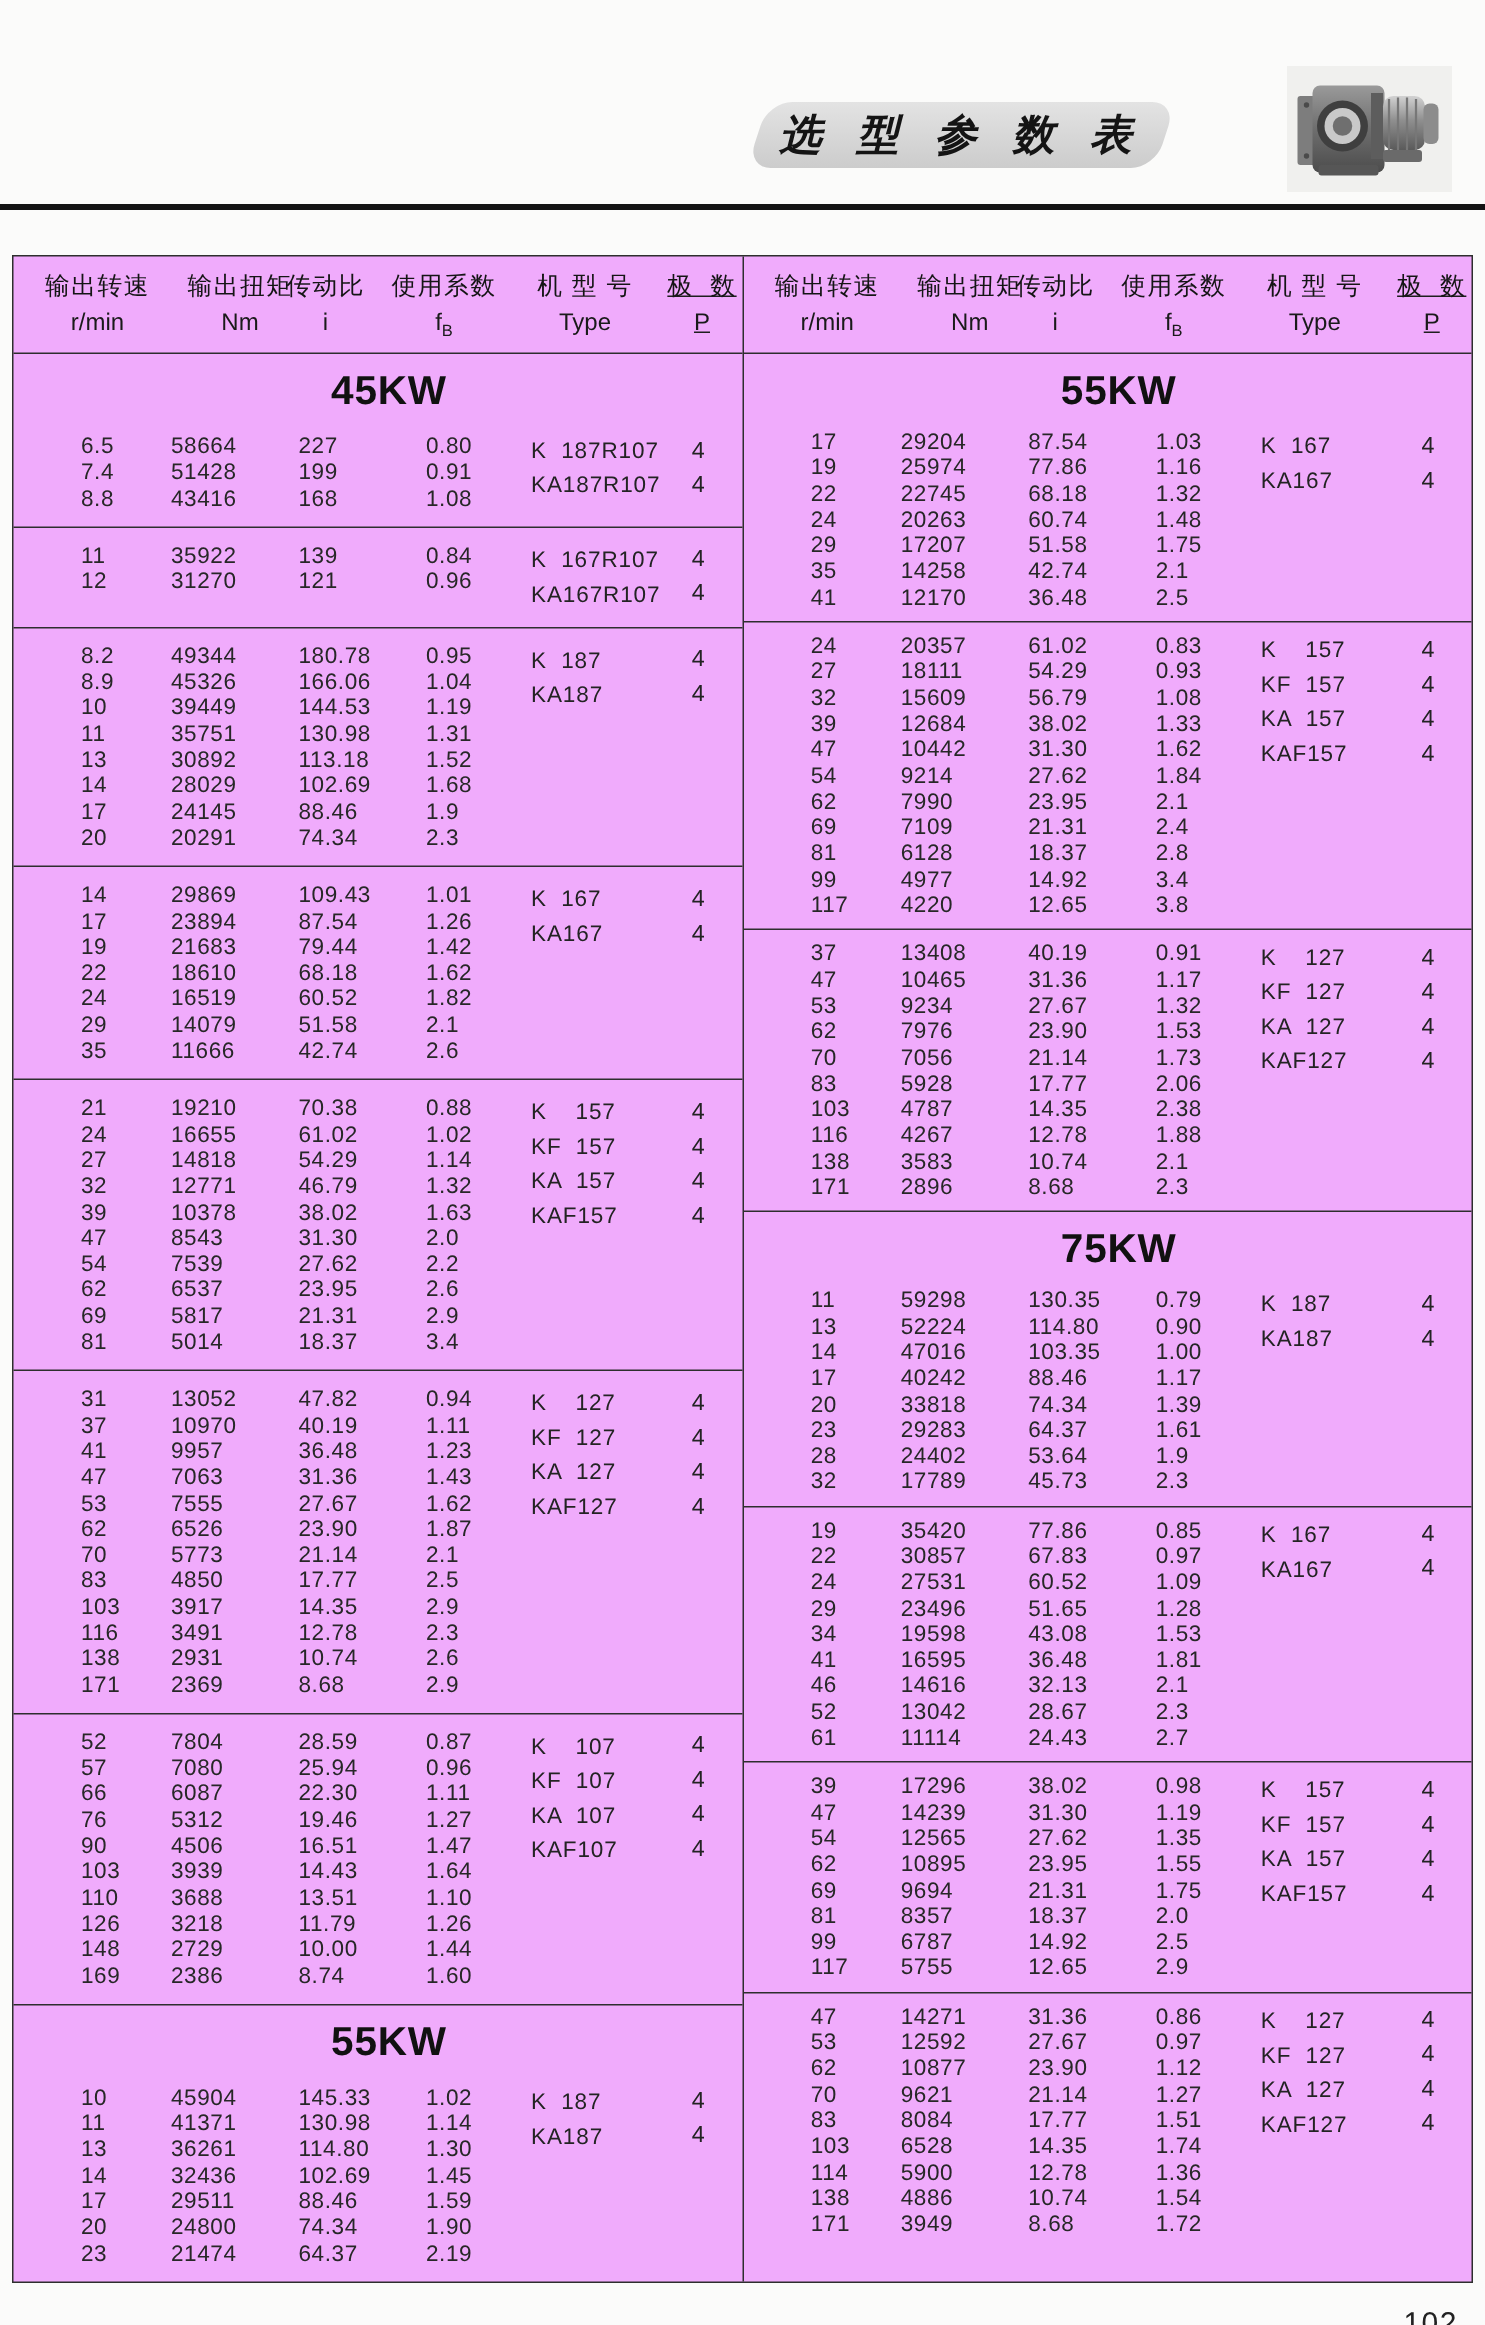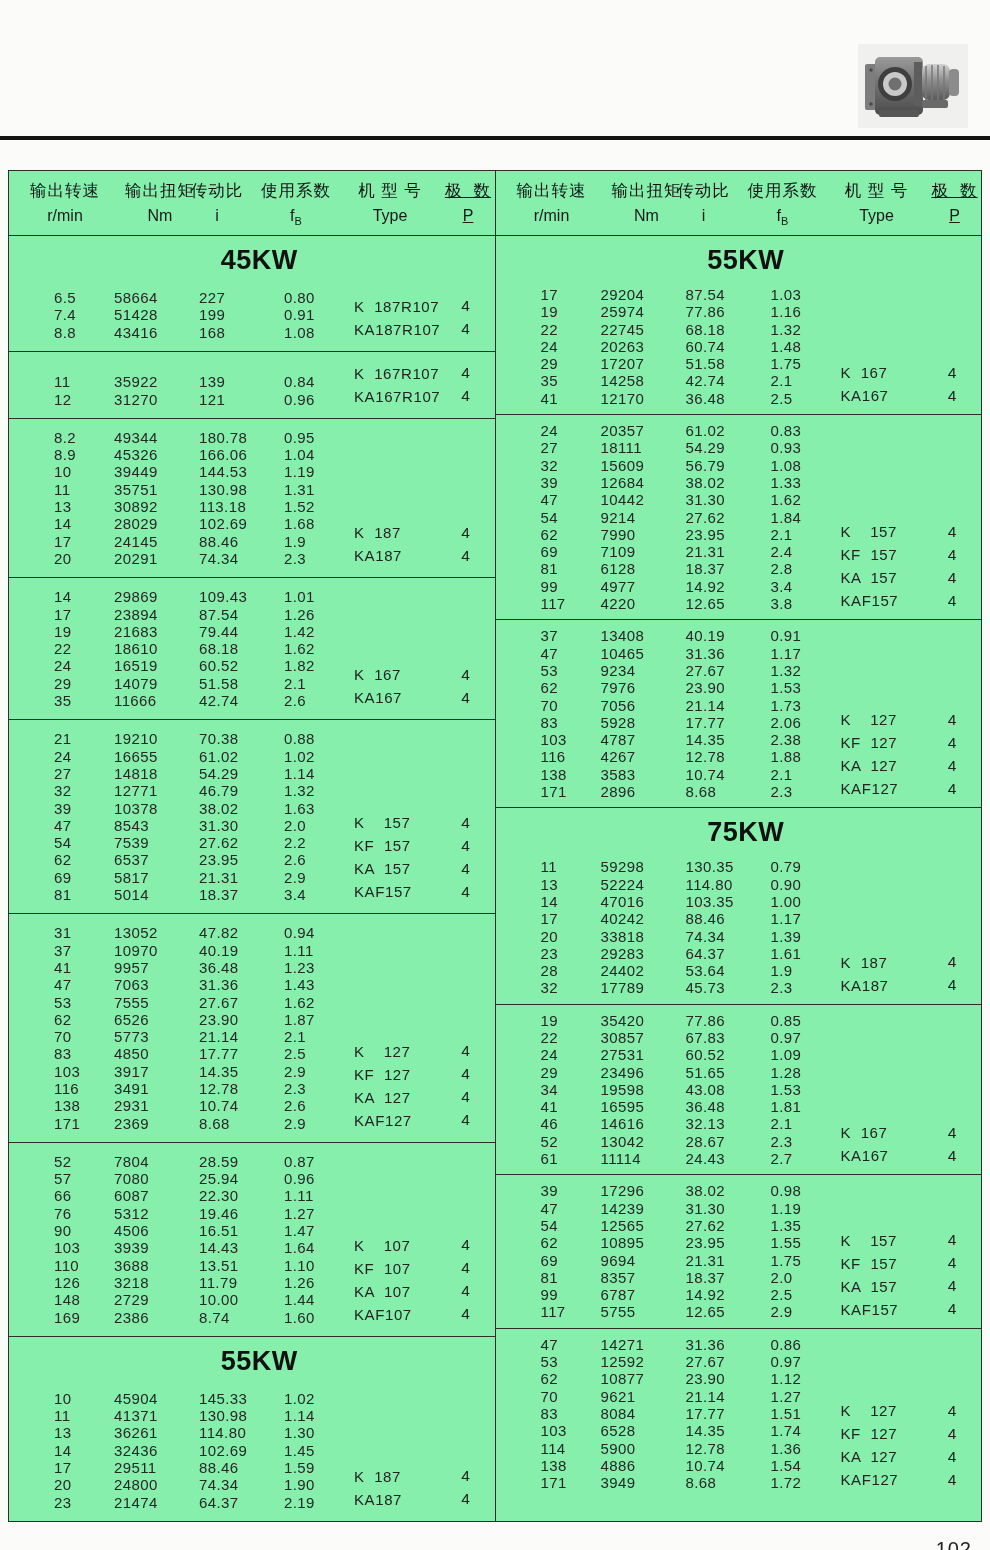--- a/index.html
+++ b/index.html
@@ -28,42 +28,42 @@
     position:absolute; left:858px; top:44px; width:110px; height:84px;
     background:#f0f0ee; display:flex; align-items:center; justify-content:center;
   }
   .top-rule { height:4px; background:#141414; }
 
   
   .sel-table {
     margin:30px 8px 0 8px;
     border:1.6px solid #2e2e2e;
     display:flex; align-items:stretch;
-    background:#86efac;
+    background:#f0abfc;
   }
   .half { flex:1 1 0; min-width:0; }
   .half.left { border-right:1.6px solid #2e2e2e; }
 
   .col-header { position:relative; height:64px; border-bottom:1.6px solid #2e2e2e; }
   .hcell { position:absolute; top:9px; text-align:center; }
   .hzh  { font-size:16.5px; letter-spacing:1px; white-space:pre; color:#151515; }
   .hunit{ font-size:16px; margin-top:5px; color:#1a1a1a; }
   .hunit sub { font-size:11px; }
   .hc1 { left:6px;   width:100px; }
   .hc2 { left:107px;  width:88px;  }
   .hc3 { left:170px; width:76px;  }
   .hc4 { left:246px; width:82px;  }
   .hc5 { left:330px; width:102px; }
   .hc6 { left:430px; width:58px;text-decoration:underline;  }
 
   .sec-title {
     font-size:27px; font-weight:bold; letter-spacing:0.5px;
     padding:9px 0 3px 15px; color:#111;text-align:center;
   }
-  .block { display:flex; align-items:flex-end; border-bottom:1.6px solid #2e2e2e; }
+  .block { display:flex; align-items:flex-start; border-bottom:1.6px solid #2e2e2e; }
   .half.left  .block { padding:10px 0; }
   .half.right .block { padding:7px 0; }
   .col-body > .block:last-child { border-bottom:none; }
 
   .rows { width:345px; flex:0 0 345px; }
   .data-row { display:grid; grid-template-columns:105px 85px 85px 70px; height:17.3px; }
   .data-row span {
     font-size:15px; line-height:17.3px; letter-spacing:0.4px;
     color:#272727; text-align:left; white-space:nowrap;
   }
@@ -83,20 +83,24 @@
     font-size:15.5px; color:#232323;
   }
 
   .footer { text-align:right; padding:16px 18px 0 0; }
   .pageno { font-size:20px; letter-spacing:1px; color:#222; }
 </style>
 </head>
 <body>
 
 <div class="topbar">
+  <div class="banner">
+    <div class="banner-bg"></div>
+    <div class="banner-text">选 型 参 数 表</div>
+  </div>
   <div class="motor-wrap">
     <svg width="102" height="76" viewBox="0 0 102 76">
       <defs>
         <linearGradient id="gbody" x1="0" y1="0" x2="0" y2="1">
           <stop offset="0" stop-color="#9a9a9a"></stop>
             <stop offset="0.5" stop-color="#6e6e6e"></stop>
             <stop offset="1" stop-color="#4c4c4c"></stop>
         </linearGradient>
         <linearGradient id="gmot" x1="0" y1="0" x2="0" y2="1">
           <stop offset="0" stop-color="#d2d2d2"></stop>

